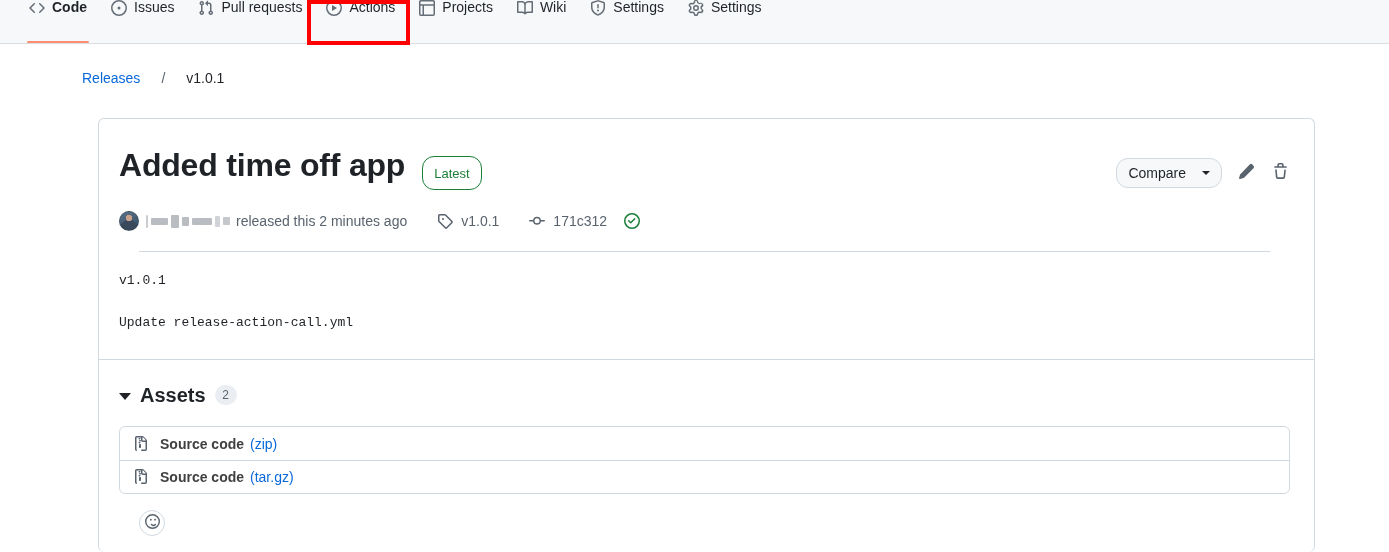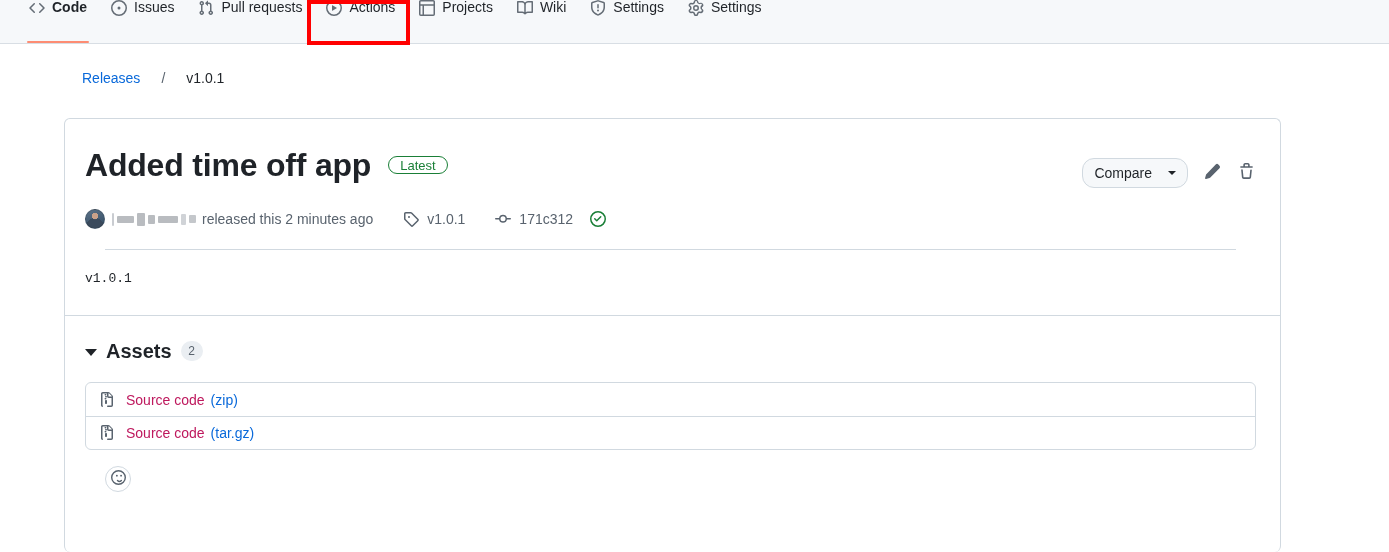--- a/index.html
+++ b/index.html
@@ -80,21 +80,21 @@
     align-items: center;
     gap: 21px;
   }
   .breadcrumb .crumb-link { color: #0969da; cursor: pointer; }
   .breadcrumb .crumb-sep { color: #59636e; }
   .breadcrumb .crumb-current { color: #1f2328; }
 
   
   .release-card {
     position: absolute;
-    left: 64px; top: 118px;
+    left: 98px; top: 118px;
     width: 1217px; height: 434px;
     border: 1px solid #d1d9e0;
     border-radius: 6px;
     border-bottom: none;
     background: #ffffff;
     overflow: hidden;
   }
 
   .card-head { padding: 26px 24px 0 20px; }
 
@@ -109,21 +109,21 @@
     letter-spacing: -0.2px;
     margin: 0;
     color: #1f2328;
   }
   .latest-badge {
     margin-left: 17px;
     margin-top: 11px;
     display: inline-flex;
     align-items: center;
     height: 16px;
-    padding: 8px 11px;
+    padding: 16px 11px;
     border: 1px solid #1a7f37;
     border-radius: 12px;
     color: #1a7f37;
     font-size: 13px;
     line-height: 1;
     white-space: nowrap;
   }
   .head-actions {
     margin-left: auto;
     display: flex;
@@ -296,22 +296,22 @@
   .asset-row + .asset-row { border-top: 1px solid #d1d9e0; }
   .asset-ic {
     display: inline-flex;
     align-items: center;
     justify-content: center;
     width: 16px; height: 16px;
     color: #59636e;
     flex: none;
   }
   .asset-name {
-    color: #be185d;
-    font-weight: 400;
+    color: #404040;
+    font-weight: 700;
   }
   .asset-ext { color: #0969da; font-weight: 400; margin-left: -5px; }
 
   .reaction-bar { padding: 16px 20px 0 20px; }
   .reaction-btn {
     display: inline-flex;
     align-items: center;
     justify-content: center;
     width: 26px; height: 26px;
     border: 1px solid #d1d9e0;
@@ -477,20 +477,21 @@
             </svg>
         </span>
       </span>
     </div>
 
     <hr class="head-divider">
   </div>
 
   <div class="card-body">
     <p>v1.0.1</p>
+    <p>Update release-action-call.yml</p>
   </div>
 
   <hr class="section-divider">
 
   <div class="assets-wrap">
     <div class="assets-head">
       <span class="tri"></span>
       <span class="assets-title">Assets</span>
       <span class="assets-count">2</span>
     </div>

